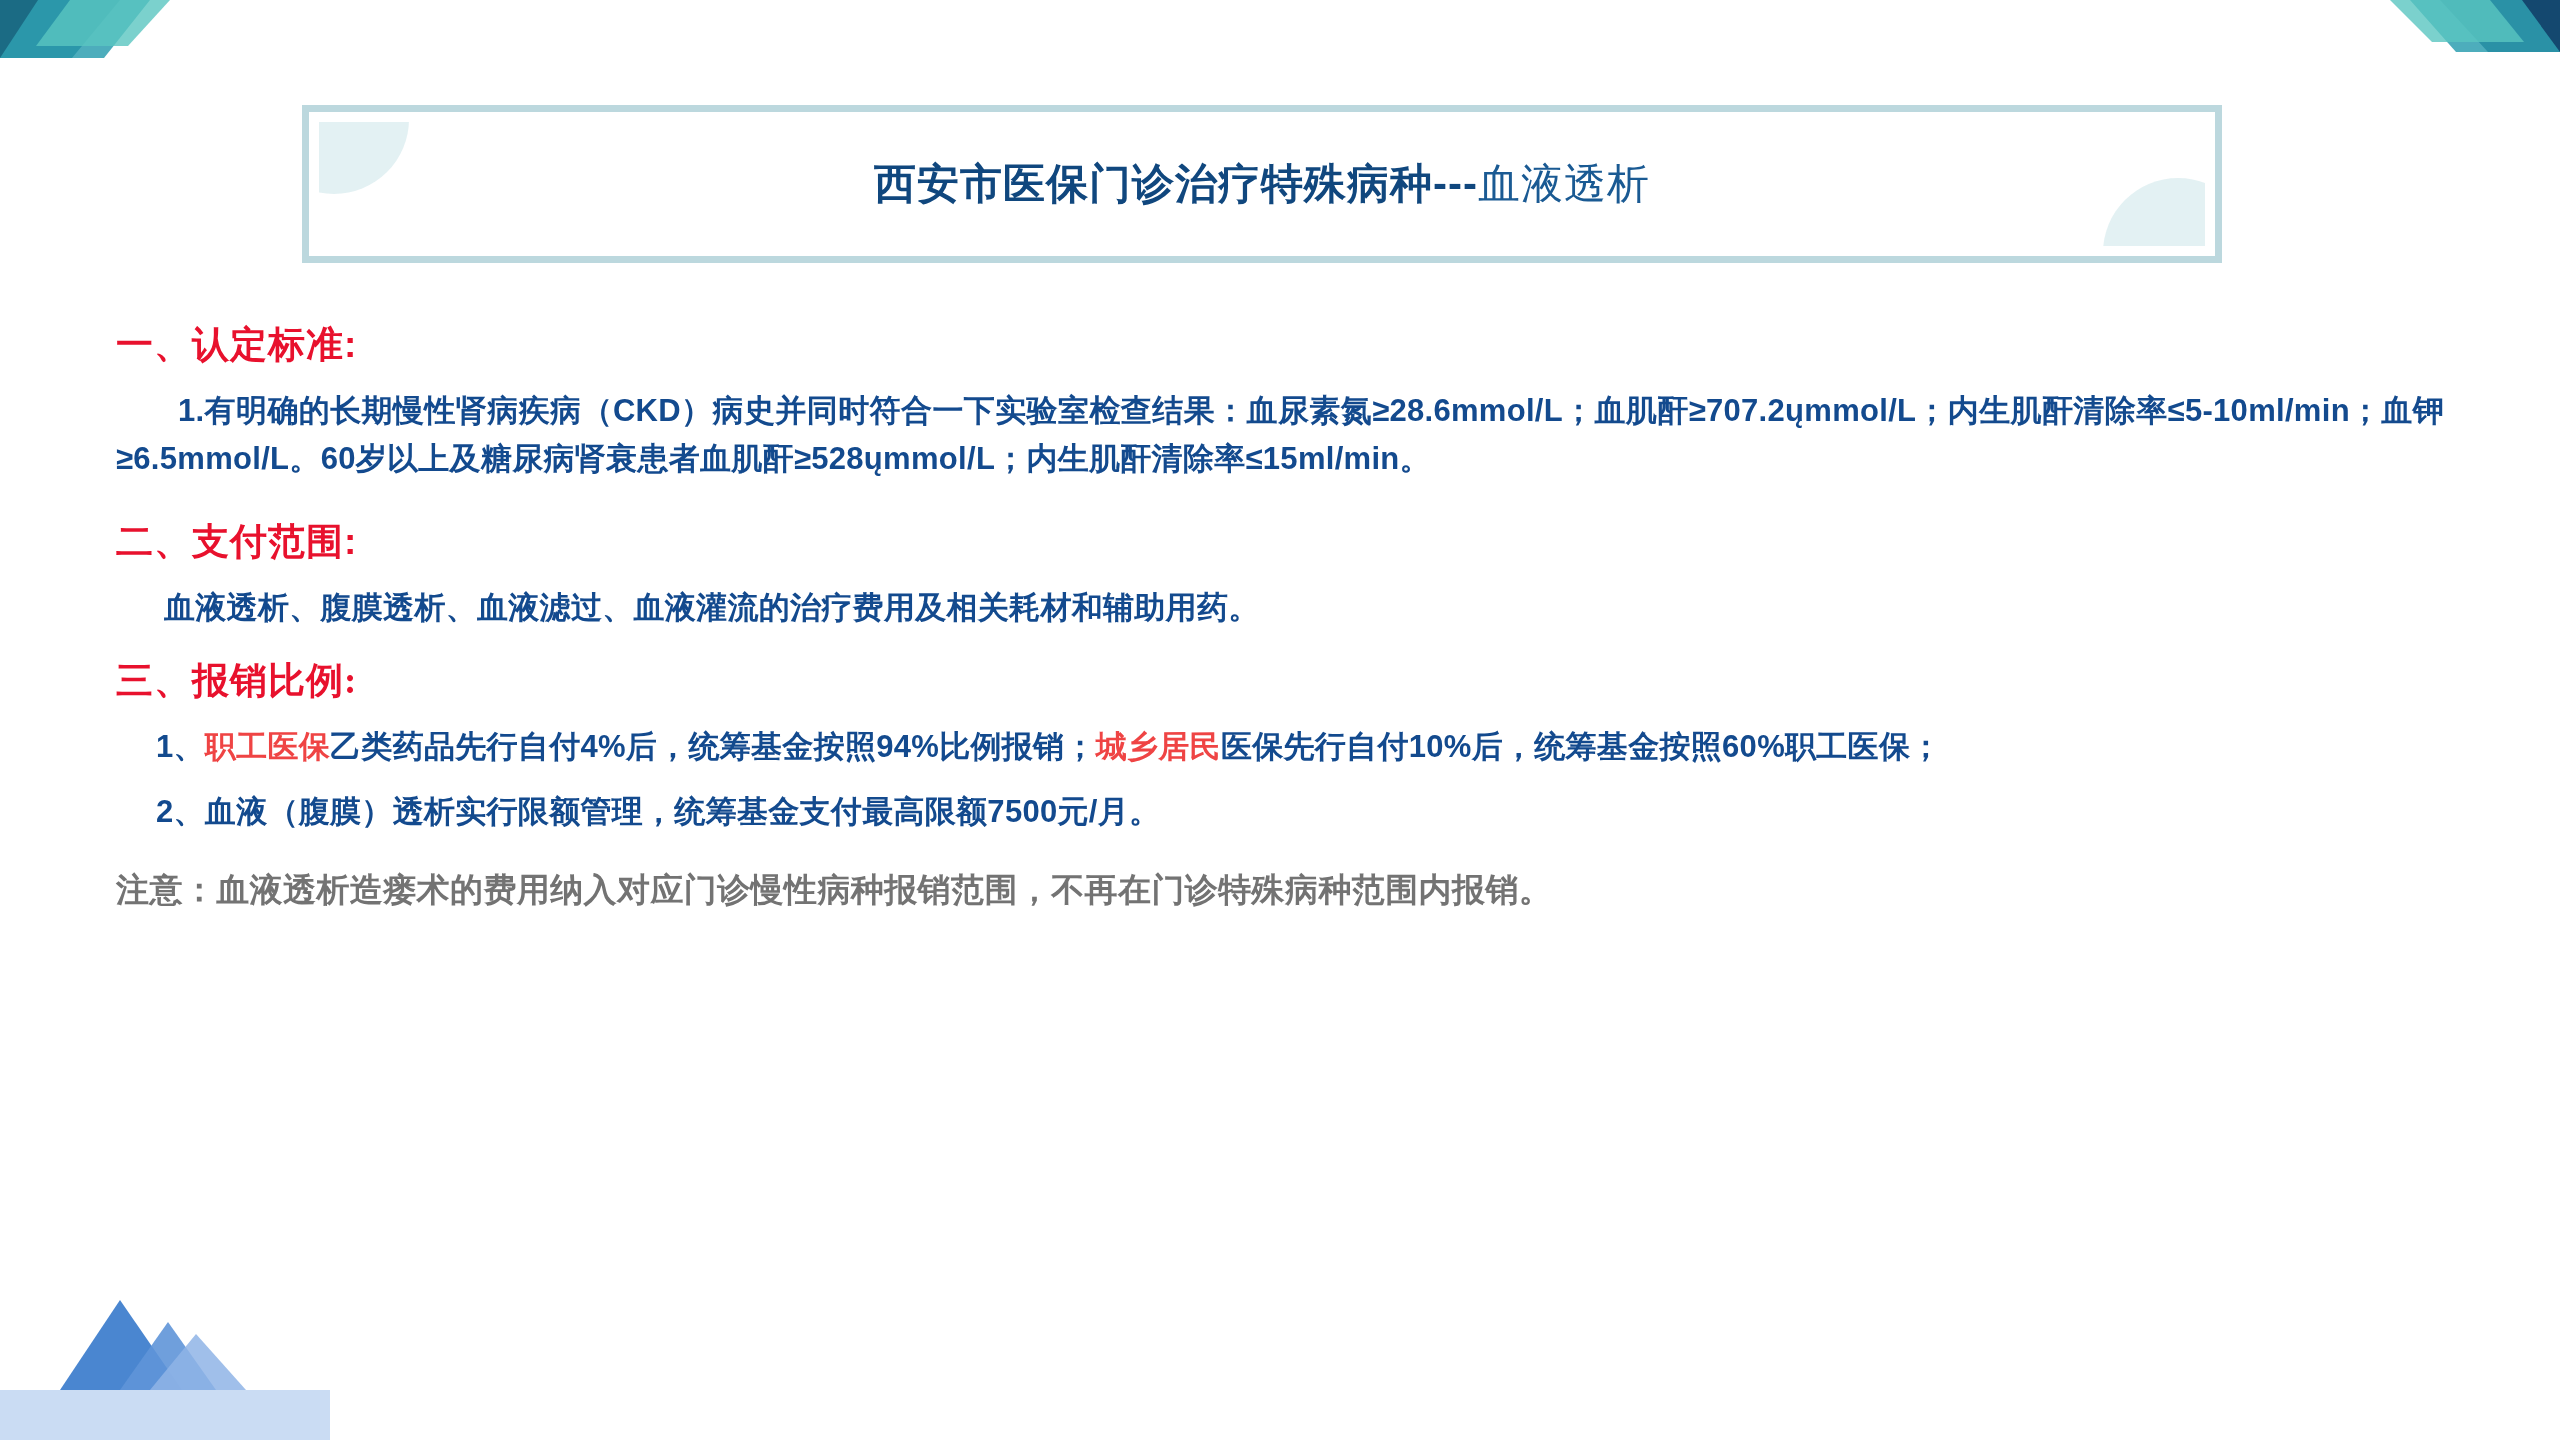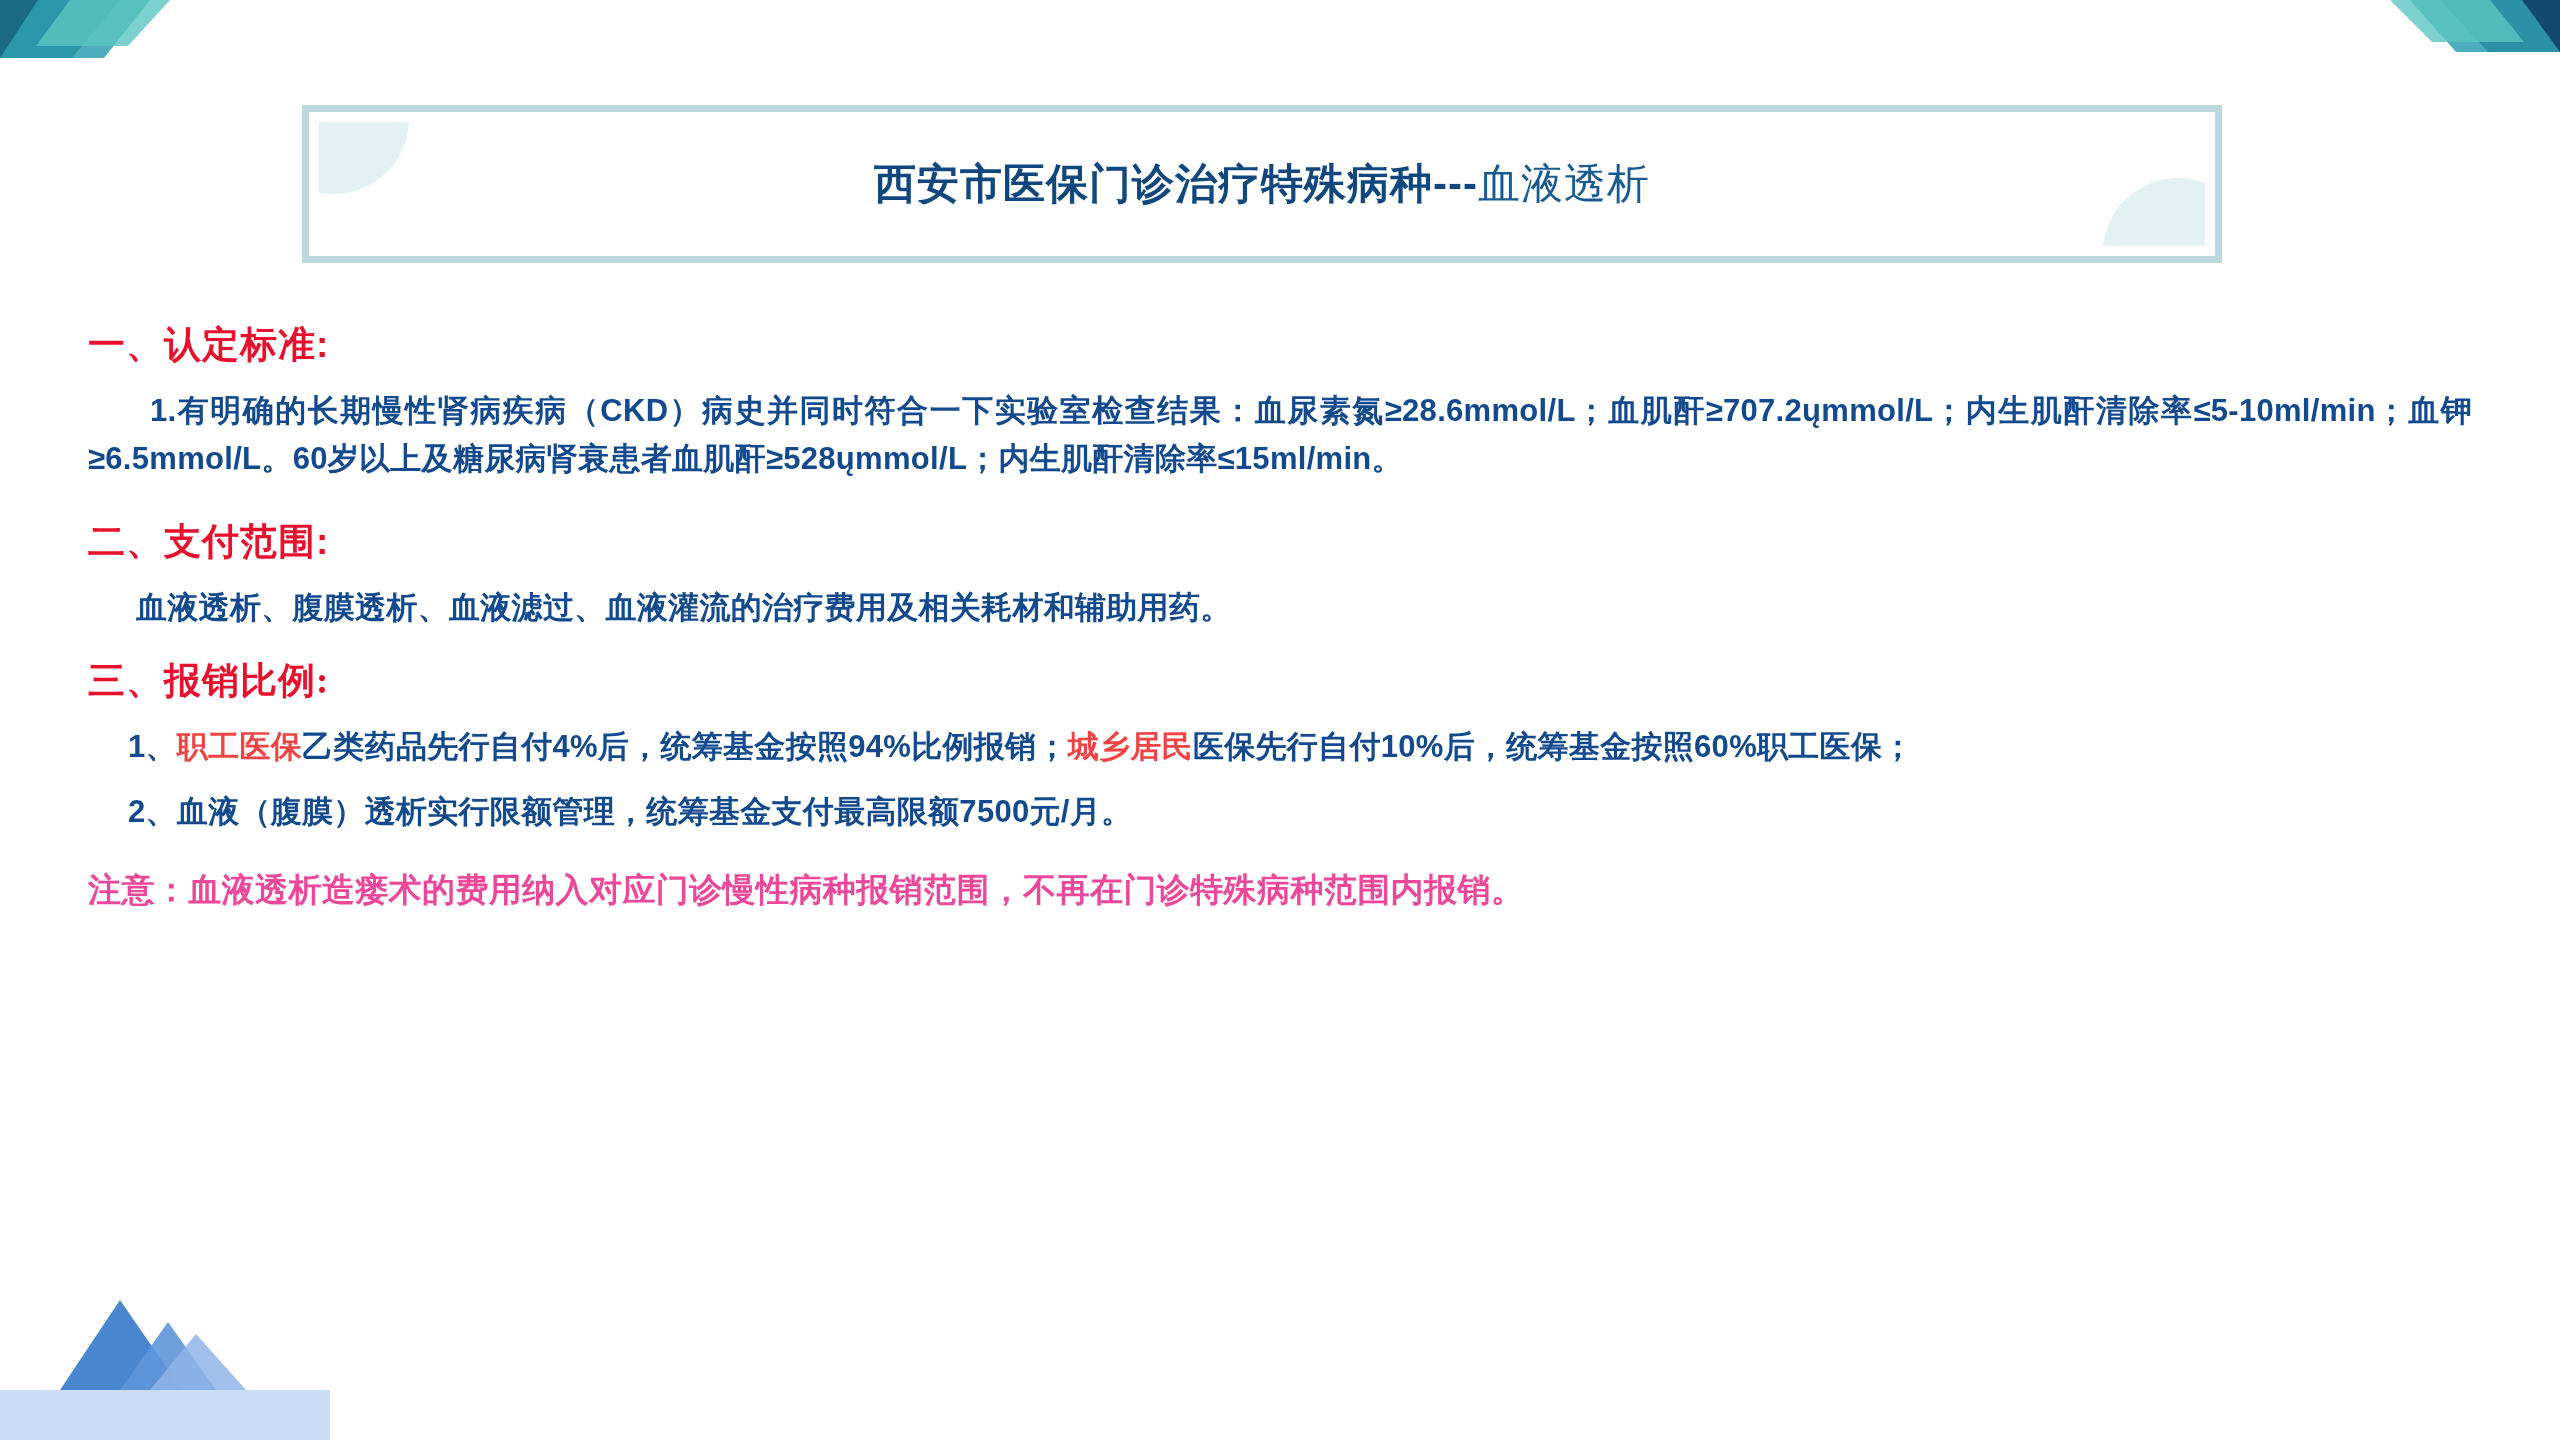--- a/index.html
+++ b/index.html
@@ -85,21 +85,21 @@
     color: #1a5a93;
     margin-top: 36px;
   }
 
   
   .content {
     position: absolute;
     left: 0;
     top: 320px;
     width: 2560px;
-    padding: 0 88px;
+    padding: 0 116px;
     box-sizing: border-box;
   }
 
   .heading {
     color: #e8112d;
     font-size: 37px;
     font-weight: bold;
     margin: 0 0 8px 0;
     letter-spacing: 1px;
   }
@@ -114,21 +114,21 @@
     margin: 17px 0 6px 0;
     text-align: justify;
     letter-spacing: .3px;
   }
   p.indent { text-indent: 62px; }
   p.small-indent { padding-left: 48px; }
 
   .red-inline { color: #ef4444; }
 
   .note {
-    color: #ec4899;
+    color: #737373;
     font-size: 33px;
     font-weight: bold;
     margin-top: 32px;
     letter-spacing: .4px;
   }
 
   .block-2-body { margin-top: 10px; }
   .block-3-item { margin-top: 14px; padding-left: 40px; }
 </style>
 </head>

